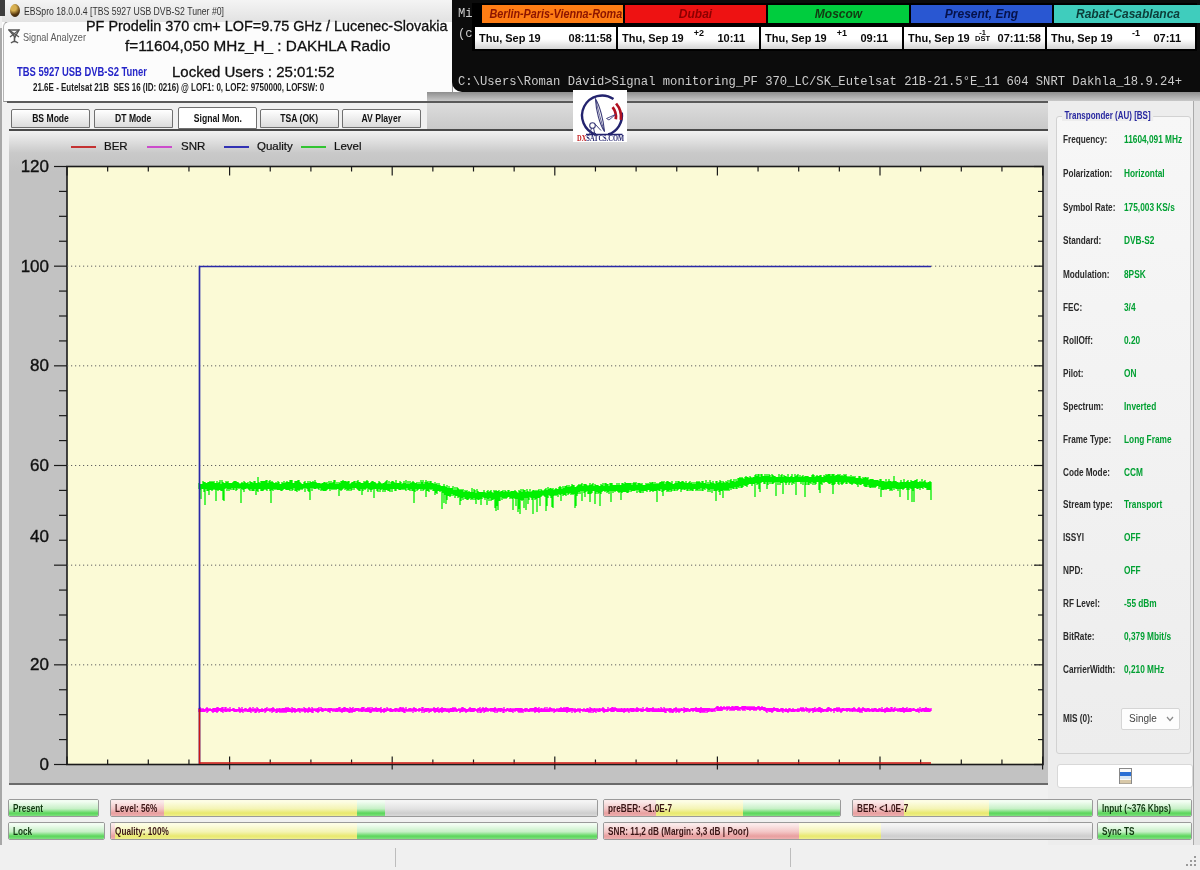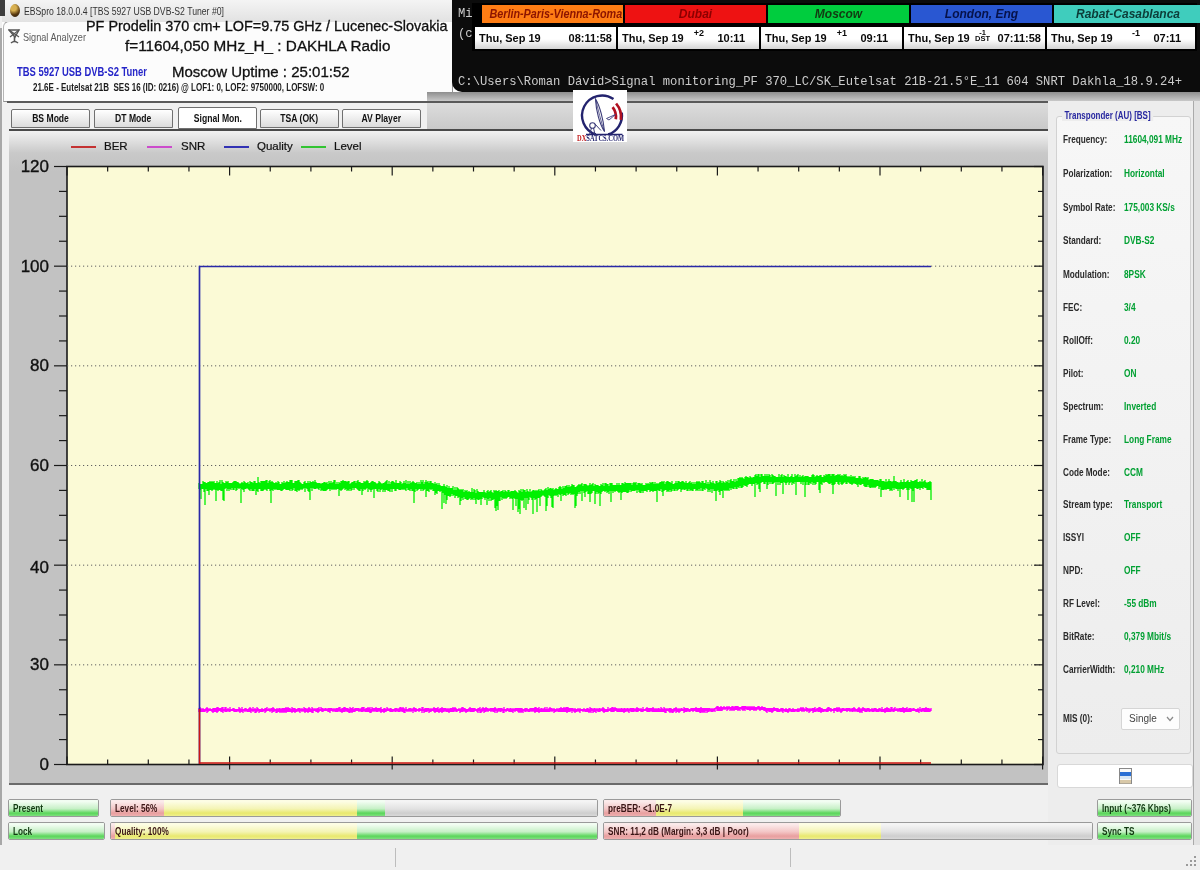--- a/index.html
+++ b/index.html
@@ -98,34 +98,34 @@
   <path d="M1 1 L11 1 L7 8 Z" fill="none" stroke="#555" stroke-width="1.4"></path>
   <line x1="1" y1="1" x2="11" y2="8" stroke="#555" stroke-width="1.2"></line>
   <line x1="11" y1="1" x2="2" y2="8" stroke="#555" stroke-width="1.2"></line>
   <line x1="6.5" y1="7" x2="6.5" y2="12" stroke="#555" stroke-width="1.6"></line>
   <path d="M3 14 q3.5 -3 7 0" fill="none" stroke="#555" stroke-width="1.6"></path>
 </svg>
 <div class="hdr sx" style="left:23px;top:30.5px;font-size:11px;color:#5a5a5a;transform:scaleX(0.83);">Signal Analyzer</div>
 <div class="hdr thick" style="left:86px;top:18px;font-size:14.4px;">PF Prodelin 370 cm+ LOF=9.75 GHz / Lucenec-Slovakia</div>
 <div class="hdr thick" style="left:125px;top:36.5px;font-size:15.3px;">f=11604,050 MHz_H_ : DAKHLA Radio</div>
 <div class="hdr sx" style="left:17px;top:65px;font-size:12px;font-weight:bold;color:#2525c8;transform:scaleX(0.784);">TBS 5927 USB DVB-S2 Tuner</div>
-<div class="hdr thick" style="left:172px;top:62.5px;font-size:15px;">Moscow Uptime : 25:01:52</div>
+<div class="hdr thick" style="left:172px;top:62.5px;font-size:15px;">Locked Users : 25:01:52</div>
 <div class="hdr sx" style="left:33px;top:82px;font-size:10px;font-weight:bold;color:#1c1c1c;transform:scaleX(0.80);">21.6E - Eutelsat 21B&nbsp; SES 16 (ID: 0216) @ LOF1: 0, LOF2: 9750000, LOFSW: 0</div>
 
 <div class="abs" id="console">
   <div style="left:6px;top:7px;">Mi</div>
   <div style="left:6px;top:27px;">(c</div>
   <div style="left:6px;top:59px;margin-top:16px;">C:\Users\Roman Dávid&gt;Signal monitoring_PF 370_LC/SK_Eutelsat 21B-21.5°E_11 604 SNRT Dakhla_18.9.24+</div>
 </div>
 
 <div class="abs" id="clocks">
 <div class="city" style="left:3px;width:141px;background:#ff7d14;color:#8c1400;"><span style="display:inline-block;transform:scaleX(0.9);transform-origin:center;">Berlin-Paris-Vienna-Roma</span></div>
 <div class="city" style="left:146px;width:141px;background:#ee1212;color:#8c0000;text-align:center;">Dubai</div>
 <div class="city" style="left:289px;width:141px;background:#00cd3e;color:#123a12;">Moscow</div>
-<div class="city" style="left:432px;width:141px;background:#2957d2;color:#06124a;">London, Eng</div>
+<div class="city" style="left:432px;width:141px;background:#2957d2;color:#06124a;">Present, Eng</div>
 <div class="city" style="left:575px;width:148px;background:#3fcdbd;color:#0c3c38;">Rabat-Casablanca</div>
 <div class="date" style="left:3px;width:141px;">
         <span class="d">Thu, Sep 19</span>
         <span class="t" style="right:4px;">08:11:58</span>
       </div>
 <div class="date" style="left:146px;width:141px;">
         <span class="d">Thu, Sep 19</span>
         <span class="sup" style="right:55px;">+2</span>
         <span class="t" style="right:14px;">10:11</span>
       </div>
@@ -177,22 +177,22 @@
 <div class="leg-line" style="left:71px;background:#c43232;"></div>
     <div class="leg-txt" style="left:104px;">BER</div>
 <div class="leg-line" style="left:147px;background:#cc4ccc;"></div>
     <div class="leg-txt" style="left:181px;">SNR</div>
 <div class="leg-line" style="left:224px;background:#3232b4;"></div>
     <div class="leg-txt" style="left:257px;">Quality</div>
 <div class="leg-line" style="left:301px;background:#32c432;"></div>
     <div class="leg-txt" style="left:334px;">Level</div>
 
 <div class="ylab" style="left:11px;top:755.0px;">0</div>
-<div class="ylab" style="left:11px;top:655.3px;">30</div>
-<div class="ylab" style="left:11px;top:558px;">40</div>
+<div class="ylab" style="left:11px;top:655.3px;">20</div>
+<div class="ylab" style="left:11px;top:527px;">40</div>
 <div class="ylab" style="left:11px;top:456.0px;">60</div>
 <div class="ylab" style="left:11px;top:356.3px;">80</div>
 <div class="ylab" style="left:11px;top:256.7px;">100</div>
 <div class="ylab" style="left:11px;top:157.0px;">120</div>
 
 <svg class="abs" style="left:0;top:0" width="1200" height="870" viewBox="0 0 1200 870">
   <rect x="67" y="166.5" width="976" height="598" fill="#fbfad6" stroke="#1a1a1a" stroke-width="1.6"></rect>
   <line x1="67.0" y1="664.83" x2="1043.0" y2="664.83" stroke="#606060" stroke-width="1" stroke-dasharray="1.2 2.8"></line>
 <line x1="67.0" y1="565.17" x2="1043.0" y2="565.17" stroke="#606060" stroke-width="1" stroke-dasharray="1.2 2.8"></line>
 <line x1="67.0" y1="465.50" x2="1043.0" y2="465.50" stroke="#606060" stroke-width="1" stroke-dasharray="1.2 2.8"></line>
@@ -381,20 +381,26 @@
       <div class="seg yellow" style="left:4px;width:242px;"></div>
       <div class="seg green" style="left:246px;width:240px;"></div>
       <div class="lbl tred">Quality: 100%</div>
     </div>
 <div class="bar" style="left:603px;top:799px;width:238px;">
       <div class="seg pink" style="left:0px;width:52px;"></div>
       <div class="seg yellow" style="left:52px;width:87px;"></div>
       <div class="seg green" style="left:139px;width:97px;"></div>
       <div class="lbl tred">preBER: &lt;1.0E-7</div>
     </div>
+<div class="bar" style="left:852px;top:799px;width:241px;">
+      <div class="seg pink" style="left:0px;width:51px;"></div>
+      <div class="seg yellow" style="left:51px;width:85px;"></div>
+      <div class="seg green" style="left:136px;width:103px;"></div>
+      <div class="lbl tred">BER: &lt;1.0E-7</div>
+    </div>
 <div class="bar" style="left:603px;top:822px;width:490px;">
       <div class="seg pink" style="left:0px;width:195px;"></div>
       <div class="seg yellow" style="left:195px;width:82px;"></div>
       <div class="seg grayseg" style="left:277px;width:211px;"></div>
       <div class="lbl tred">SNR: 11,2 dB (Margin: 3,3 dB | Poor)</div>
     </div>
 <div class="bar" style="left:1097px;top:799px;width:95px;">
       <div class="seg green" style="left:0px;width:93px;"></div>
       <div class="lbl tgreen">Input (~376 Kbps)</div>
     </div>

